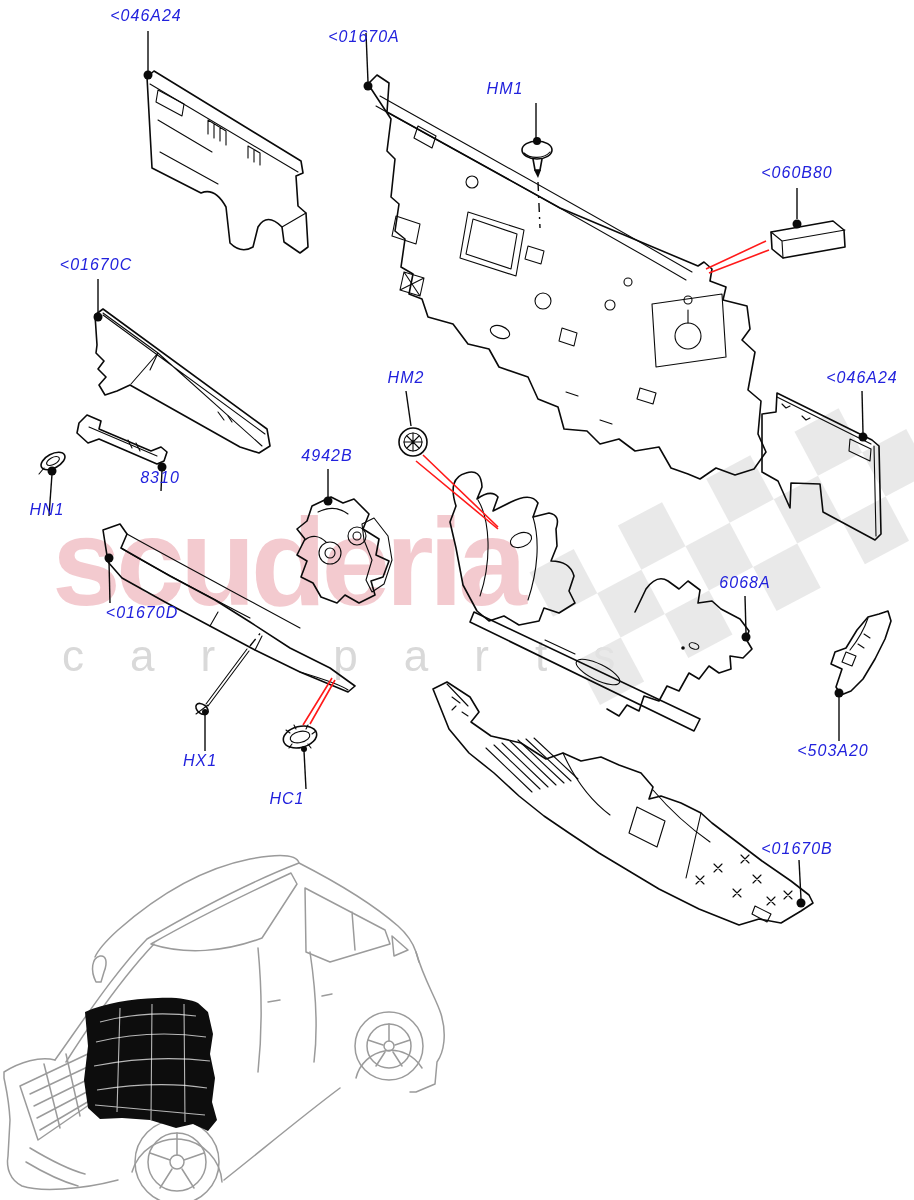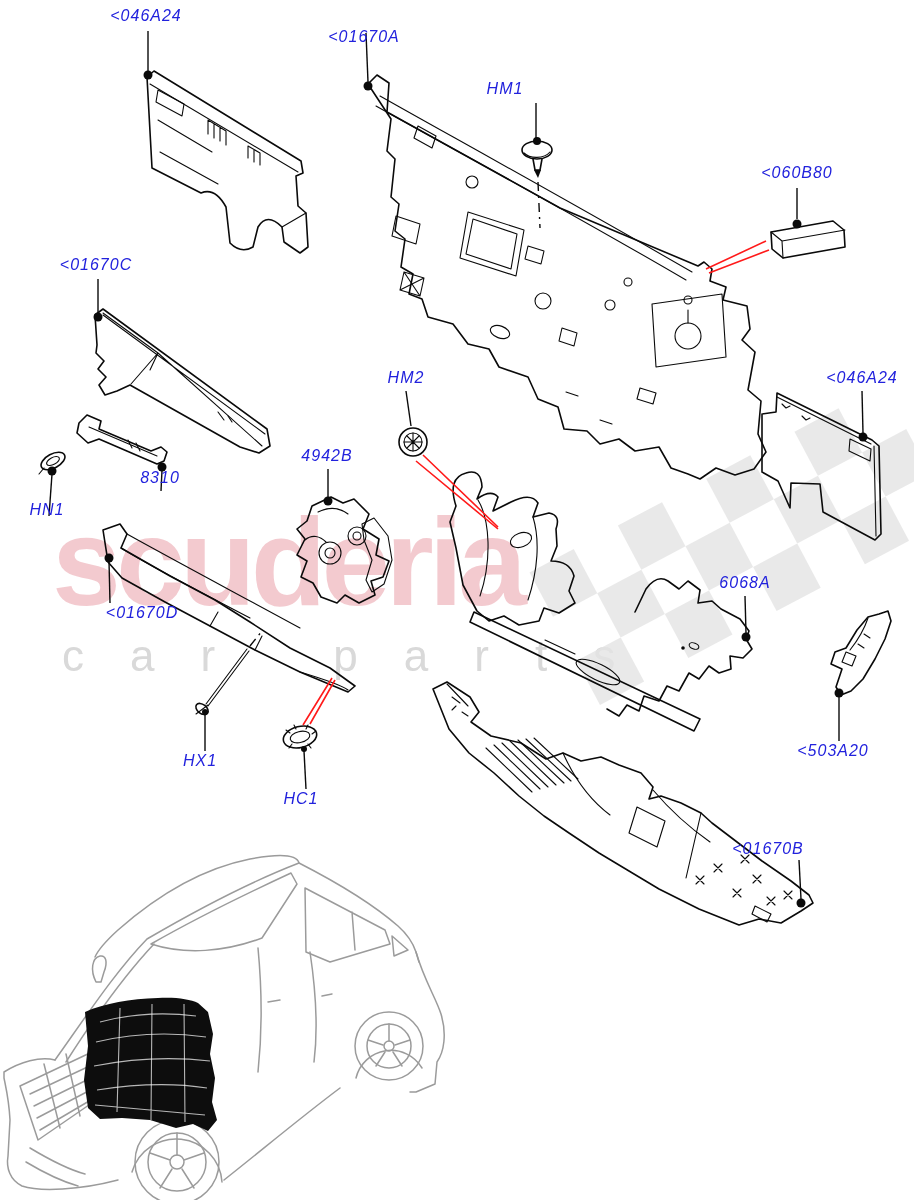--- a/index.html
+++ b/index.html
@@ -268,17 +268,17 @@
   <div class="callout" style="left:797px;top:165px">&lt;060B80</div>
   <div class="callout" style="left:96px;top:257px">&lt;01670C</div>
   <div class="callout" style="left:406px;top:370px">HM2</div>
   <div class="callout" style="left:862px;top:370px">&lt;046A24</div>
   <div class="callout" style="left:327px;top:448px">4942B</div>
   <div class="callout" style="left:160px;top:470px">8310</div>
   <div class="callout" style="left:47px;top:502px">HN1</div>
   <div class="callout" style="left:142px;top:605px">&lt;01670D</div>
   <div class="callout" style="left:745px;top:575px">6068A</div>
   <div class="callout" style="left:200px;top:753px">HX1</div>
-  <div class="callout" style="left:301px;top:791px">HC1</div>
+  <div class="callout" style="left:287px;top:791px">HC1</div>
   <div class="callout" style="left:833px;top:743px">&lt;503A20</div>
-  <div class="callout" style="left:768px;top:841px">&lt;01670B</div>
+  <div class="callout" style="left:797px;top:841px">&lt;01670B</div>
 
 </div>
 
 </body></html>

